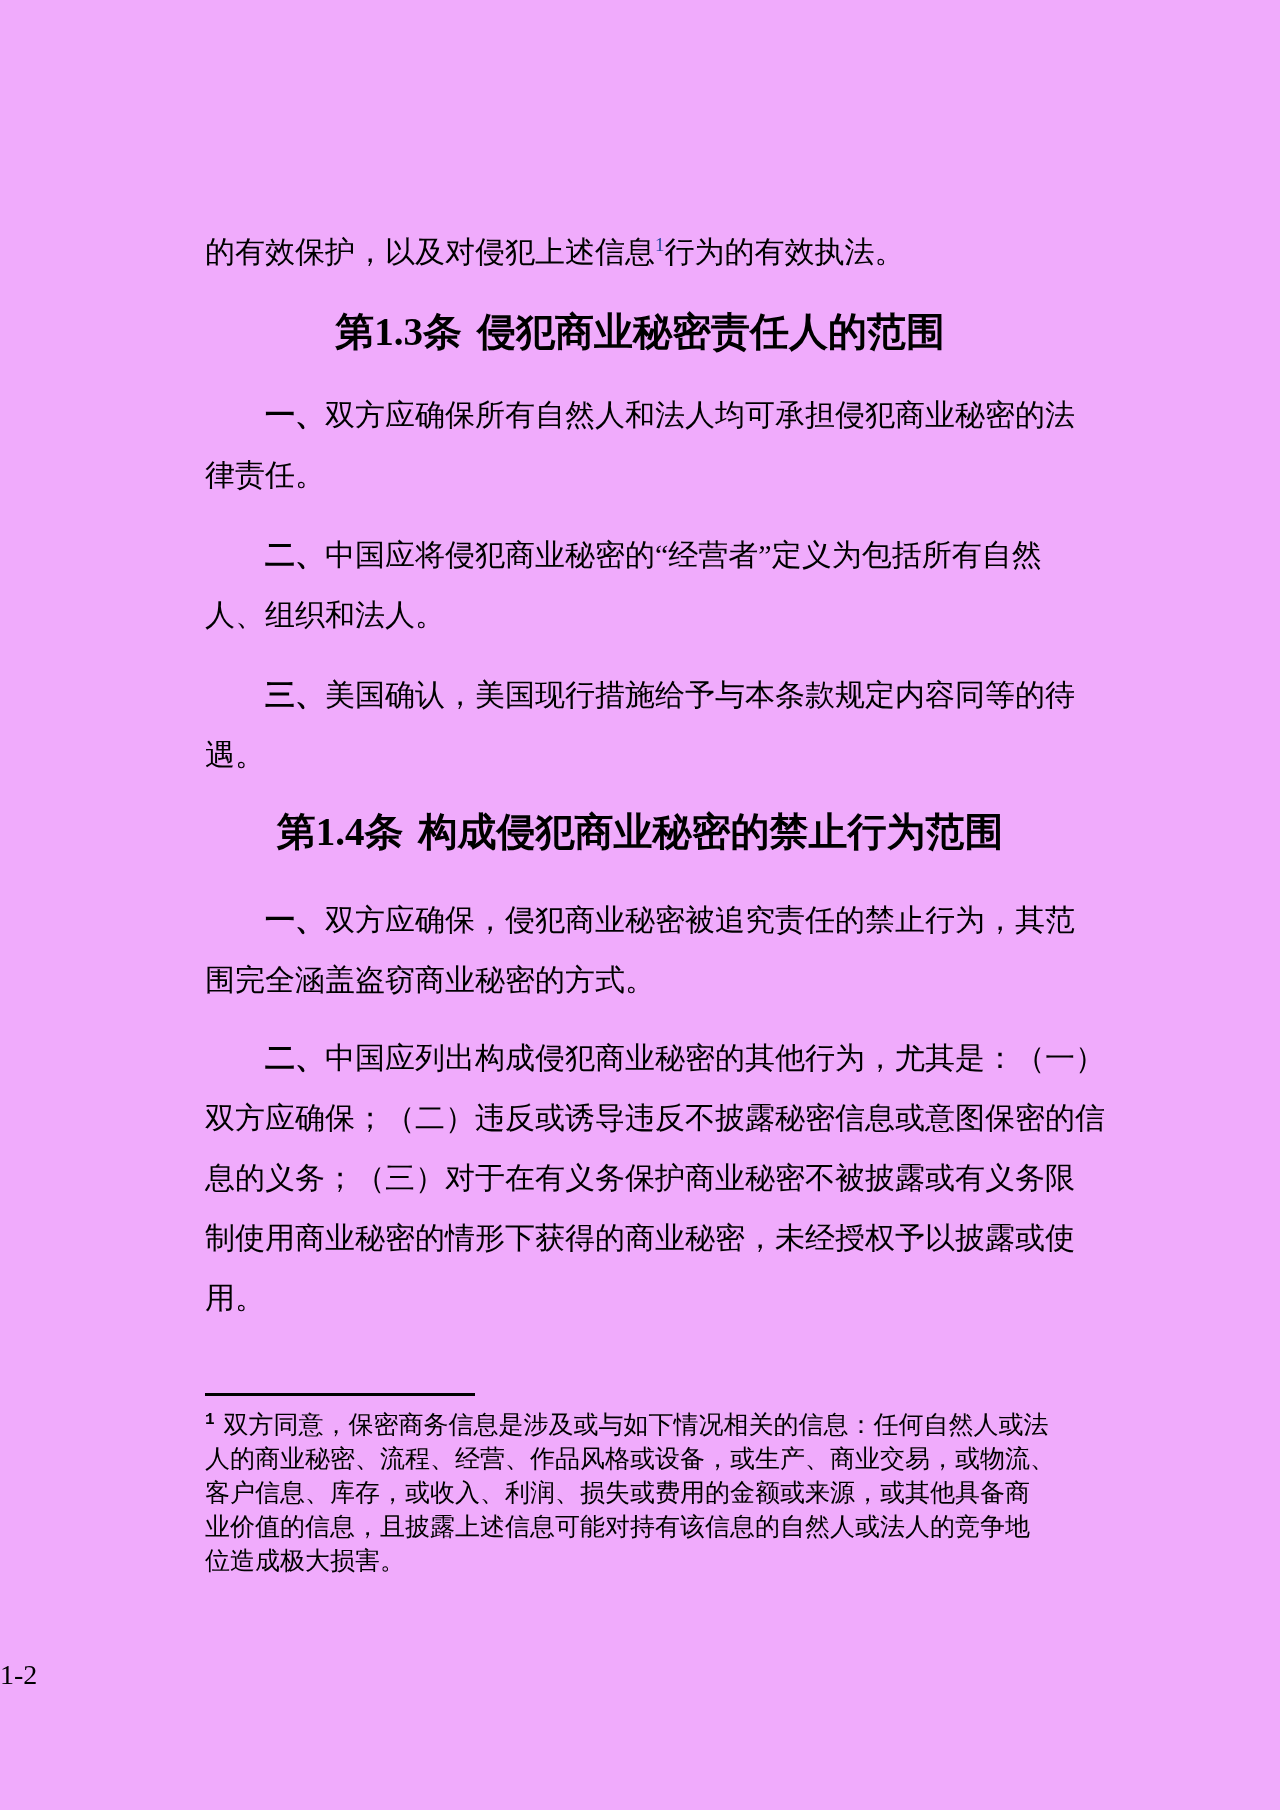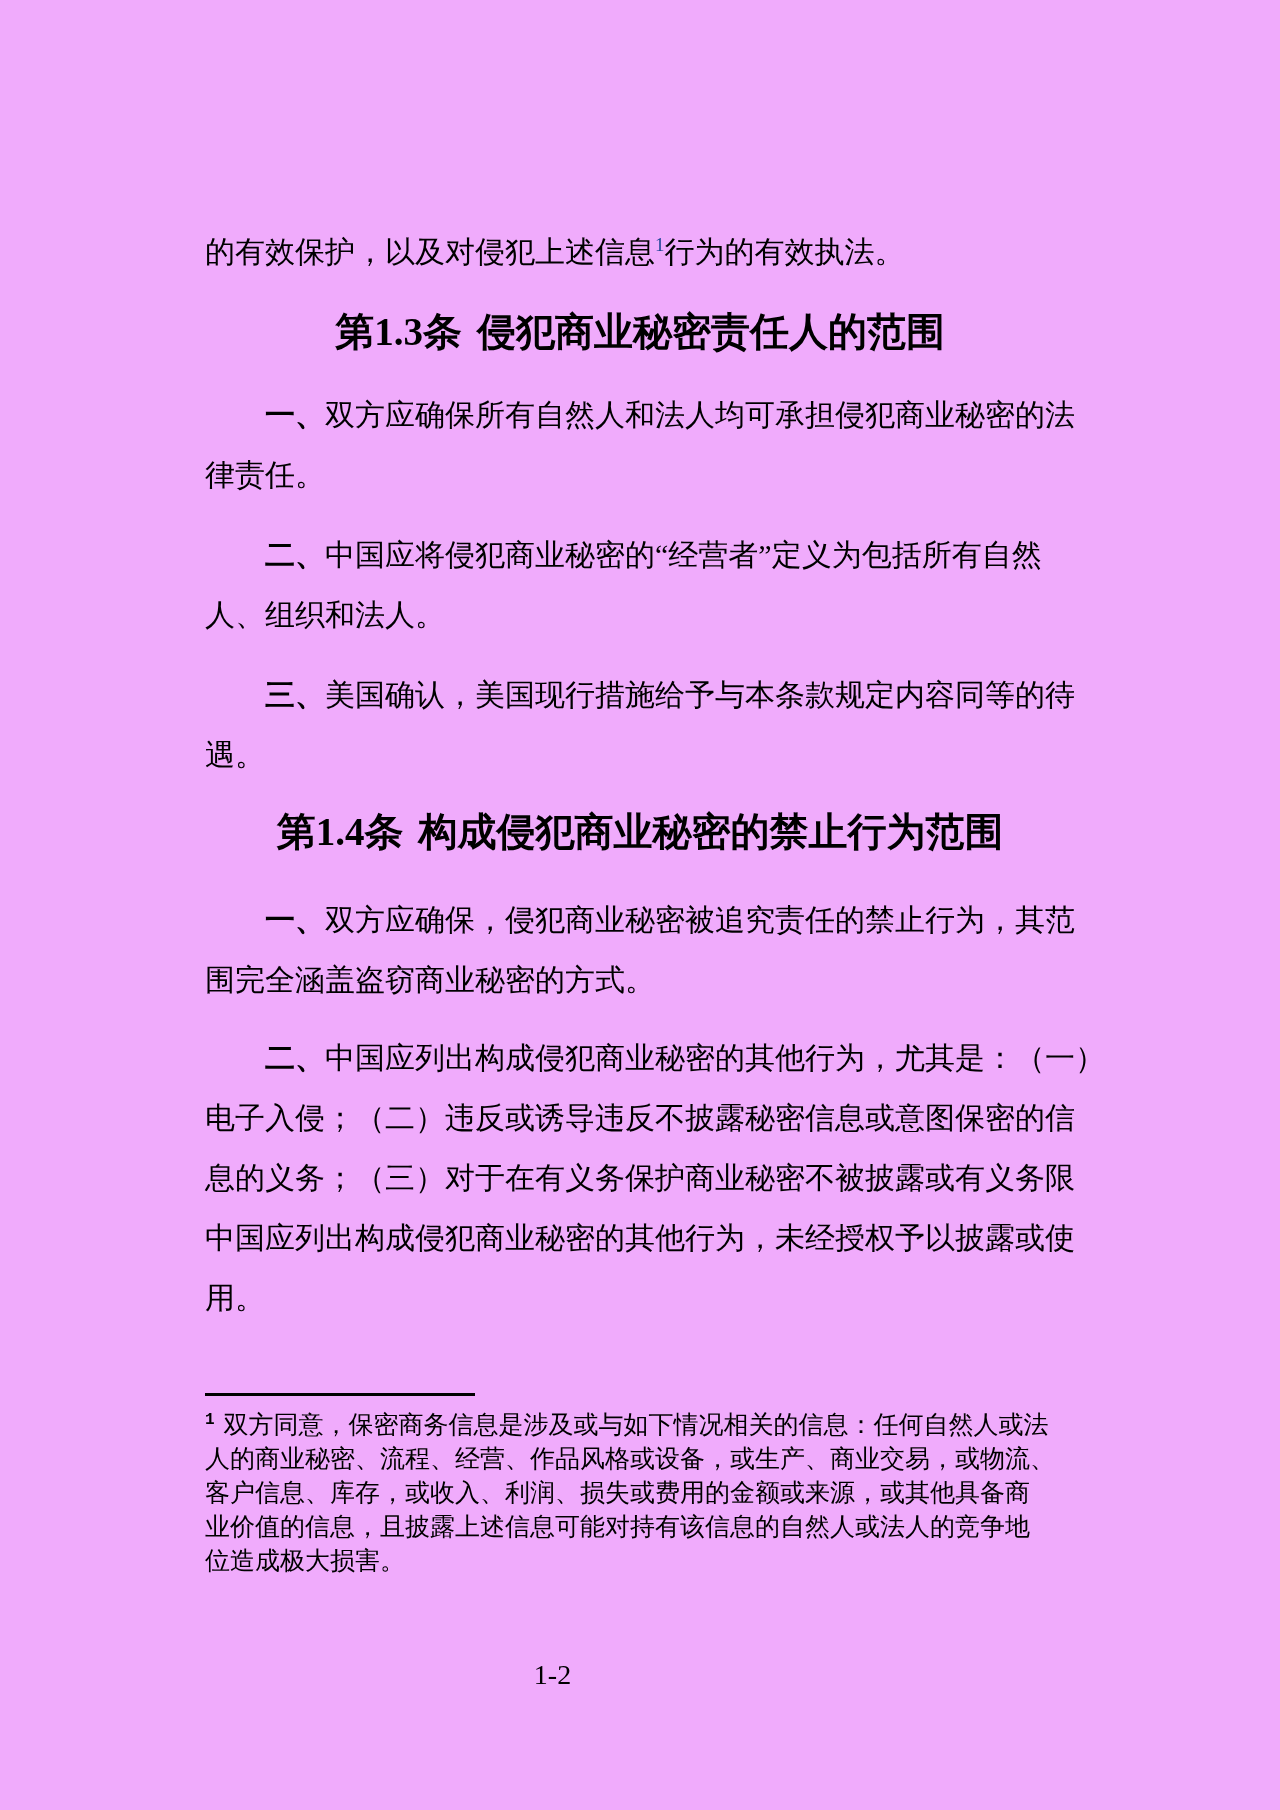--- a/index.html
+++ b/index.html
@@ -28,21 +28,21 @@
   .fn-line{height:34px;line-height:34px;font-size:25px;white-space:nowrap;font-family:Liberation Mono, monospace;}
   .fn-sup{
     font-size:16px;
     vertical-align:super;
     line-height:0;
     margin-right:9px;
     font-weight:bold;
   }
   .page-number{
     position:absolute;left:0;top:1655px;width:1105px;
-    text-align:center;font-size:28px;line-height:40px;
+    font-size:28px;line-height:40px;
   }
 </style>
 </head>
 <body>
 
 <div class="page">
 
   <div class="block" style="top:222px">
     <div class="line"><span>的有效保护，以及对侵犯上述信息</span><sup class="ref-sup ref-link">1</sup><span>行为的有效执法。</span></div>
   </div>
@@ -70,23 +70,23 @@
     <span class="num">第1.4条</span><span>构成侵犯商业秘密的禁止行为范围</span>
   </div>
 
   <div class="block" style="top:890px">
     <div class="line indent"><span class="marker">一、</span><span>双方应确保，侵犯商业秘密被追究责任的禁止行为，其范</span></div>
     <div class="line">围完全涵盖盗窃商业秘密的方式。</div>
   </div>
 
   <div class="block" style="top:1028px">
     <div class="line indent"><span class="marker">二、</span><span>中国应列出构成侵犯商业秘密的其他行为，尤其是：（一）</span></div>
-    <div class="line">电子入侵；（二）违反或诱导违反不披露秘密信息或意图保密的信</div>
+    <div class="line">双方应确保；（二）违反或诱导违反不披露秘密信息或意图保密的信</div>
     <div class="line">息的义务；（三）对于在有义务保护商业秘密不被披露或有义务限</div>
-    <div class="line">中国应列出构成侵犯商业秘密的其他行为，未经授权予以披露或使</div>
+    <div class="line">制使用商业秘密的情形下获得的商业秘密，未经授权予以披露或使</div>
     <div class="line">用。</div>
   </div>
 
   <div class="fn-rule"></div>
 
   <div class="block" style="top:1410px">
     <div class="fn-line"><sup class="fn-sup">1</sup><span>双方同意，保密商务信息是涉及或与如下情况相关的信息：任何自然人或法</span></div>
     <div class="fn-line">人的商业秘密、流程、经营、作品风格或设备，或生产、商业交易，或物流、</div>
     <div class="fn-line">客户信息、库存，或收入、利润、损失或费用的金额或来源，或其他具备商</div>
     <div class="fn-line">业价值的信息，且披露上述信息可能对持有该信息的自然人或法人的竞争地</div>

